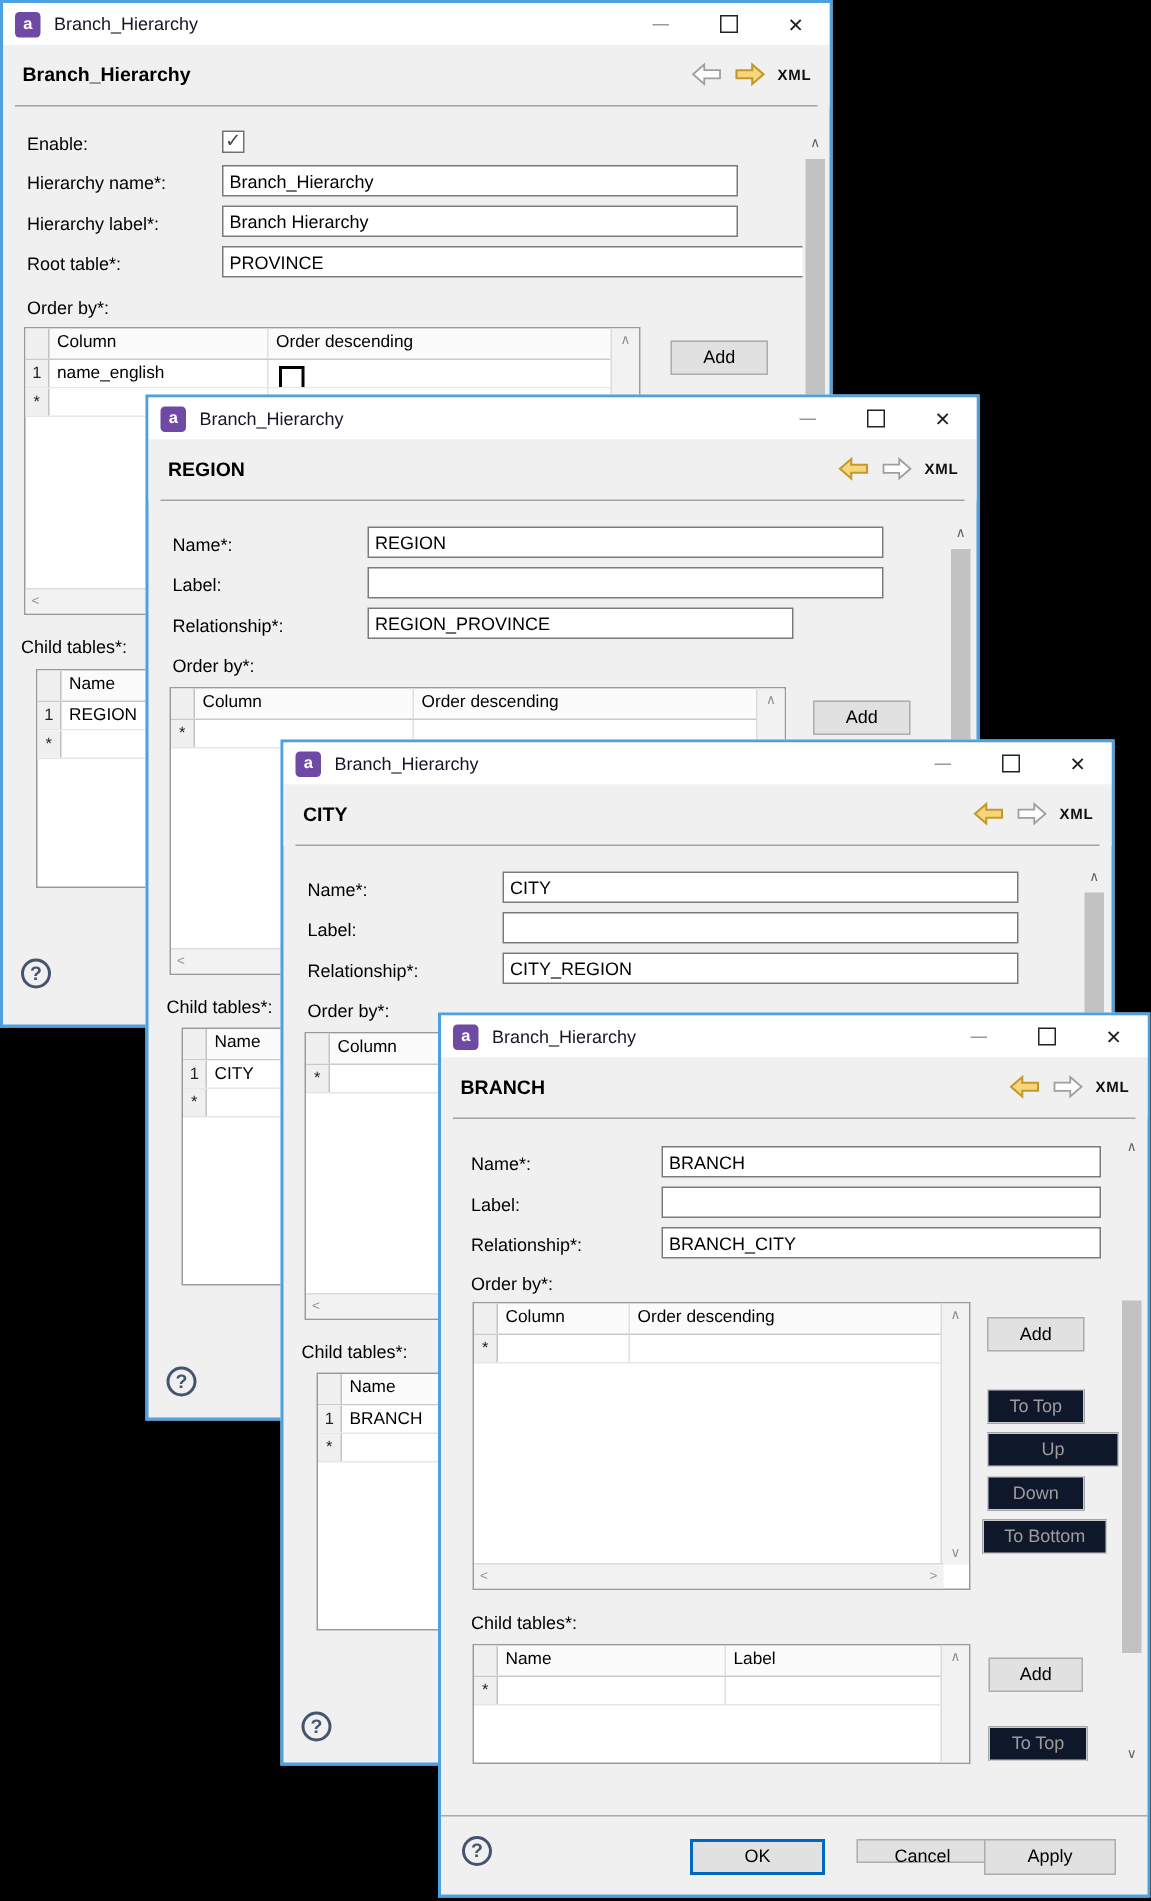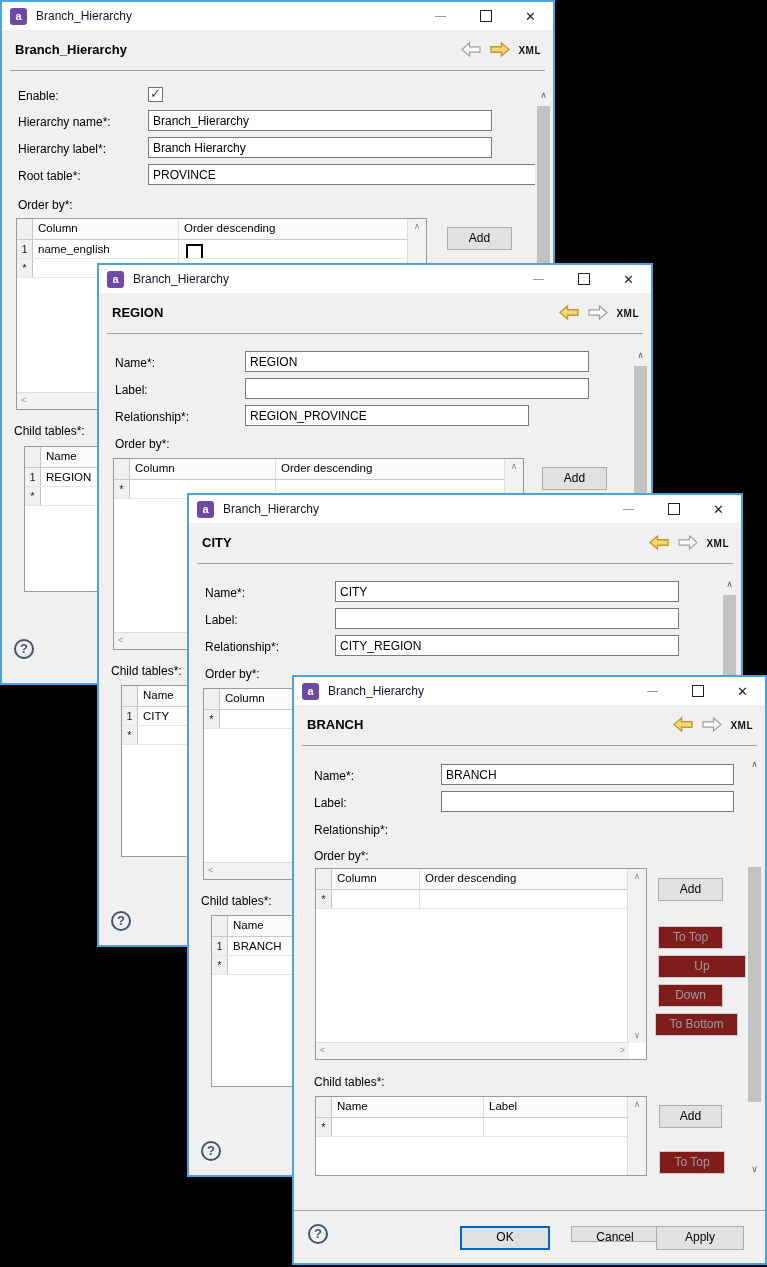--- a/index.html
+++ b/index.html
@@ -41,21 +41,21 @@
   .gvs{position:absolute;top:0;right:0;width:18px;bottom:16px;background:#f2f2f2;border-left:1px solid #dcdcdc;}
   .gvs .sarr.top{position:absolute;top:2px;left:0;right:0;text-align:center;}
   .gvs .sarr.bot{position:absolute;bottom:2px;left:0;right:0;text-align:center;}
   .ghs{position:absolute;left:0;right:17px;bottom:0;height:16px;background:#f2f2f2;border-top:1px solid #dcdcdc;}
   .ghs .sarr.lft{position:absolute;left:4px;top:2px;}
   .ghs .sarr.rgt{position:absolute;right:4px;top:2px;}
   .gvs-nobot{bottom:0;}
   .sarr{color:#8f8f8f;font-size:9px;line-height:11px;}
   .btn{position:absolute;height:23px;background:#e1e1e1;border:1px solid #adadad;box-sizing:border-box;
        font-family:"Liberation Sans",sans-serif;font-size:12px;color:#000;text-align:center;line-height:20px;}
-  .btn.disabled{color:#9d9d9d;border-color:#cacaca;background:#7f1d1d;text-align:center;}
+  .btn.disabled{color:#9d9d9d;border-color:#cacaca;background:#0f172a;text-align:center;}
   .btn.default{border:2px solid #0067c0;line-height:18px;}
   .wvs{position:absolute;width:17px;background:#f0f0f0;}
   .wvs .sarr.top{position:absolute;top:2px;left:0;right:0;text-align:center;color:#5f5f5f;}
   .wvs .sarr.bot{position:absolute;bottom:2px;left:0;right:0;text-align:center;color:#5f5f5f;}
   .thumb{position:absolute;left:2px;right:2px;background:#c2c2c2;}
   .help{position:absolute;width:20px;height:20px;border:2px solid #44546e;border-radius:50%;color:#44546e;
         font-weight:bold;font-size:13px;text-align:center;line-height:16px;box-sizing:border-box;background:transparent;}
   .fsep{position:absolute;left:0;right:0;height:1px;background:#a8a8a8;}
   .seclabel{position:absolute;white-space:nowrap;}
 </style>
@@ -370,20 +370,21 @@
         </span>
       <span class="xml">XML</span>
     </span>
   </div>
 
   <span class="flabel" style="top:92px">Name*:</span>
   <input class="inp" style="left: 147px; top: 87px; width: 293px;" readonly="" value="BRANCH">
   <span class="flabel" style="top:119px">Label:</span>
   <input class="inp" style="left: 147px; top: 114px; width: 293px;" readonly="" value="">
   <span class="flabel" style="top:146px">Relationship*:</span>
+  <input class="inp" style="left: 147px; top: 141px; width: 293px;" readonly="" value="BRANCH_CITY">
 
   <span class="seclabel" style="left:20px;top:172px">Order by*:</span>
   <div class="grid" style="left:21px;top:191px;width:332px;height:192px">
     <div class="ghead gh">
       <span class="gnum"></span>
       <span class="gc" style="width:88px">Column</span>
       <span class="gc flex1">Order descending</span>
     </div>
     <div class="grow">
       <span class="gnum">*</span>

